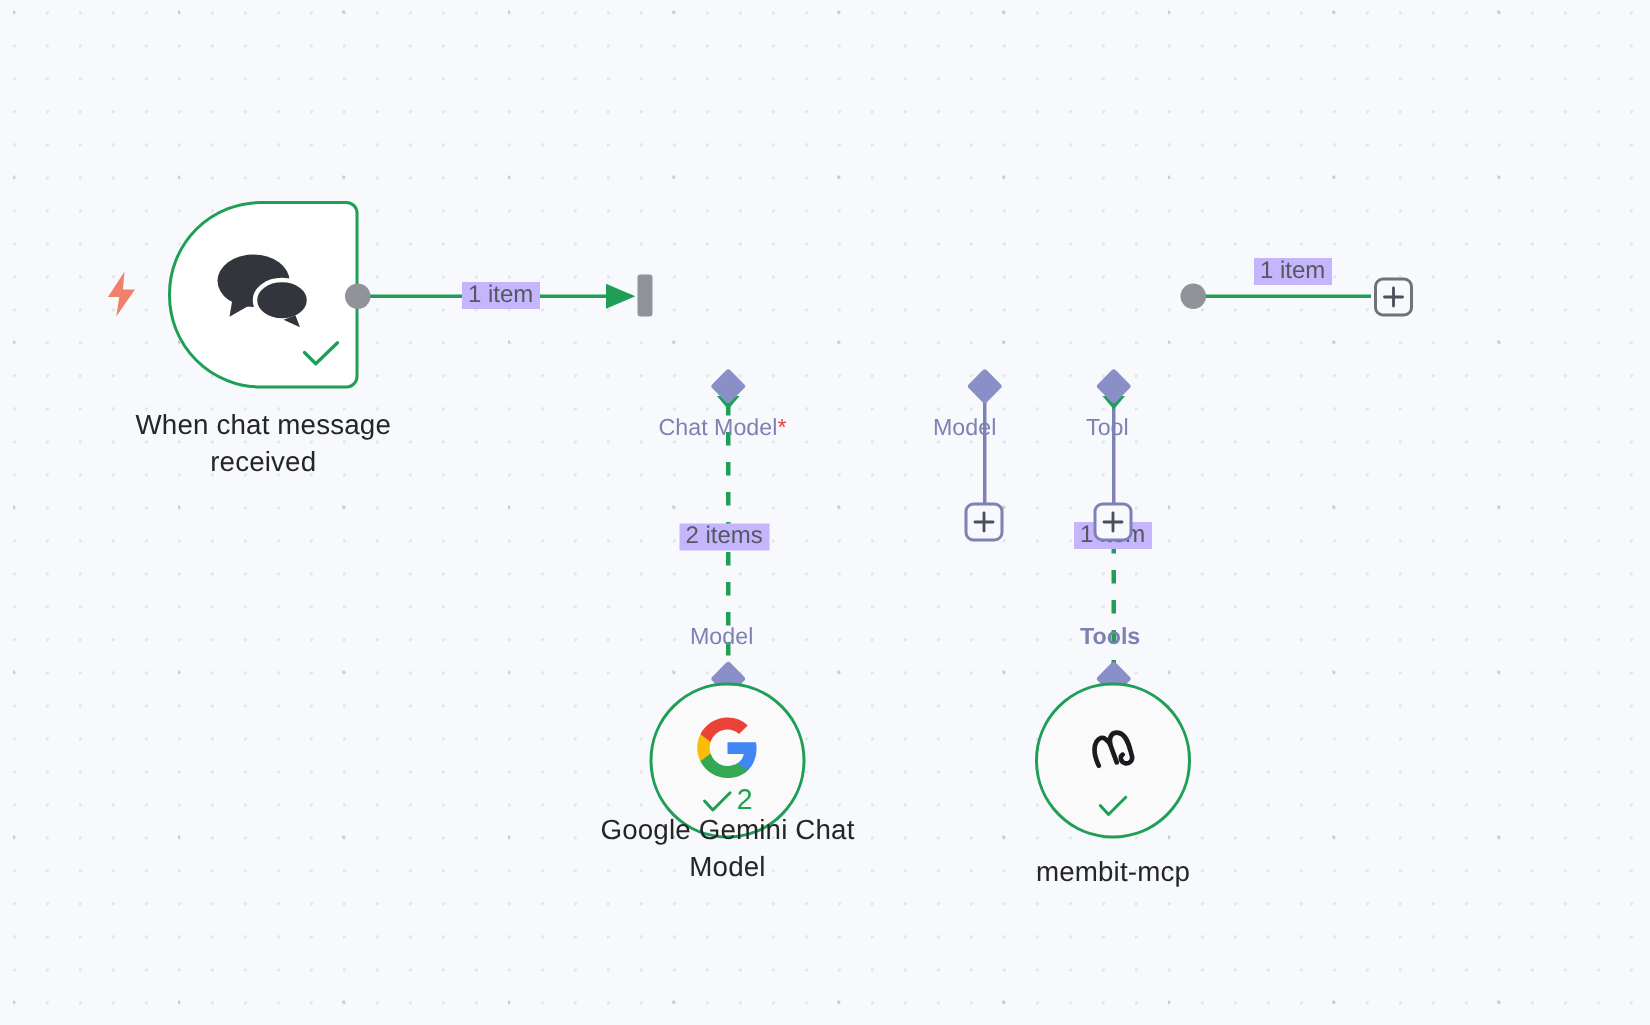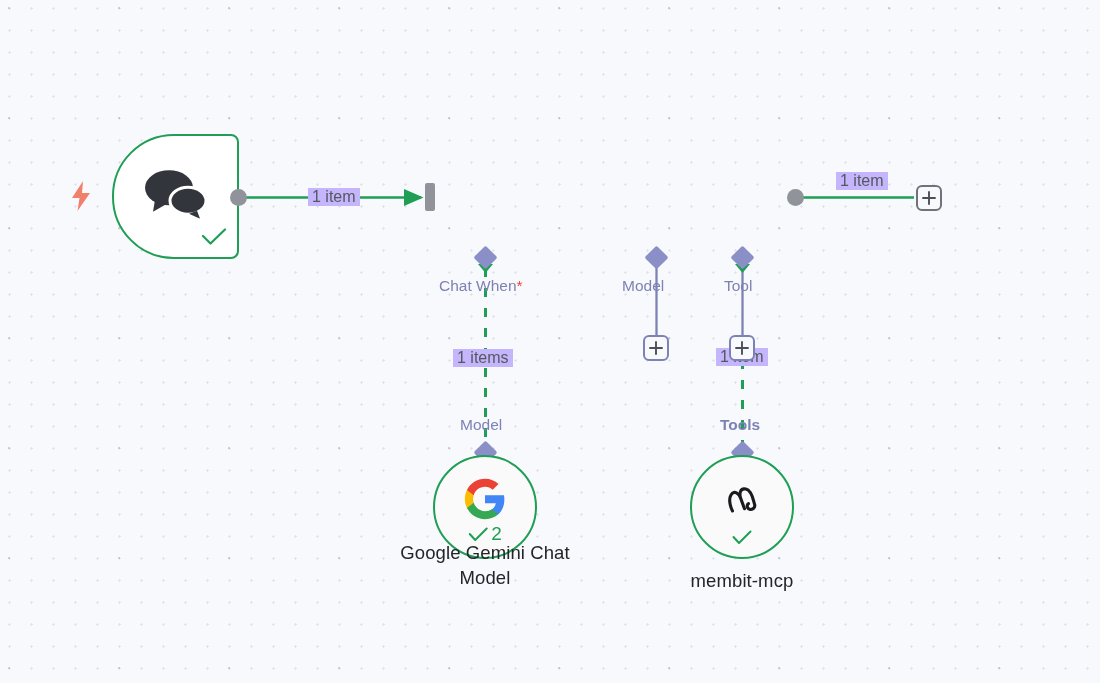--- a/index.html
+++ b/index.html
@@ -259,40 +259,42 @@
   </div>
 
   <div id="trigger-bolt">
     <svg width="24" height="32" viewBox="0 0 24 32">
         <path d="M14,1 L3,18 L10.5,18 L8.5,31 L21,13 L13,13 Z" fill="#f0806b"></path>
       </svg>
   </div>
 
   <div id="trigger-out-dot" class="out-dot"></div>
 
+  <div class="node-caption" id="caption-trigger">When chat message
+received</div>
 
 
   <div id="agent-in-port"></div>
   <div id="agent-out-dot" class="out-dot"></div>
 
   <div class="port-diamond" id="diamond-chatmodel"></div>
   <div class="port-diamond" id="diamond-memory"></div>
   <div class="port-diamond" id="diamond-tool"></div>
   <div class="port-diamond" id="diamond-gemini"></div>
   <div class="port-diamond" id="diamond-membit"></div>
 
-  <div class="port-label" id="label-chatmodel"><span>Chat When</span><span class="req-star">*</span></div>
+  <div class="port-label" id="label-chatmodel"><span>Chat Model</span><span class="req-star">*</span></div>
   <div class="port-label" id="label-memory">Model</div>
   <div class="port-label" id="label-tool">Tool</div>
   <div class="port-label" id="label-model">Model</div>
   <div class="port-label" id="label-tools">Tools</div>
 
   <div class="count-label" id="count-trigger">1 item</div>
   <div class="count-label" id="count-agent">1 item</div>
-  <div class="count-label" id="count-model">1 items</div>
+  <div class="count-label" id="count-model">2 items</div>
   <div class="count-label" id="count-tool">1 item</div>
 
   <div class="plus-btn" id="plus-agent">
     <svg width="22" height="22" viewBox="0 0 22 22">
         <path d="M11,5 L11,17 M5,11 L17,11" stroke="#4c4f58" stroke-width="1.9" stroke-linecap="round"></path>
       </svg>
   </div>
   <div class="plus-btn" id="plus-memory">
     <svg width="22" height="22" viewBox="0 0 22 22">
         <path d="M11,5 L11,17 M5,11 L17,11" stroke="#4c4f58" stroke-width="1.9" stroke-linecap="round"></path>

